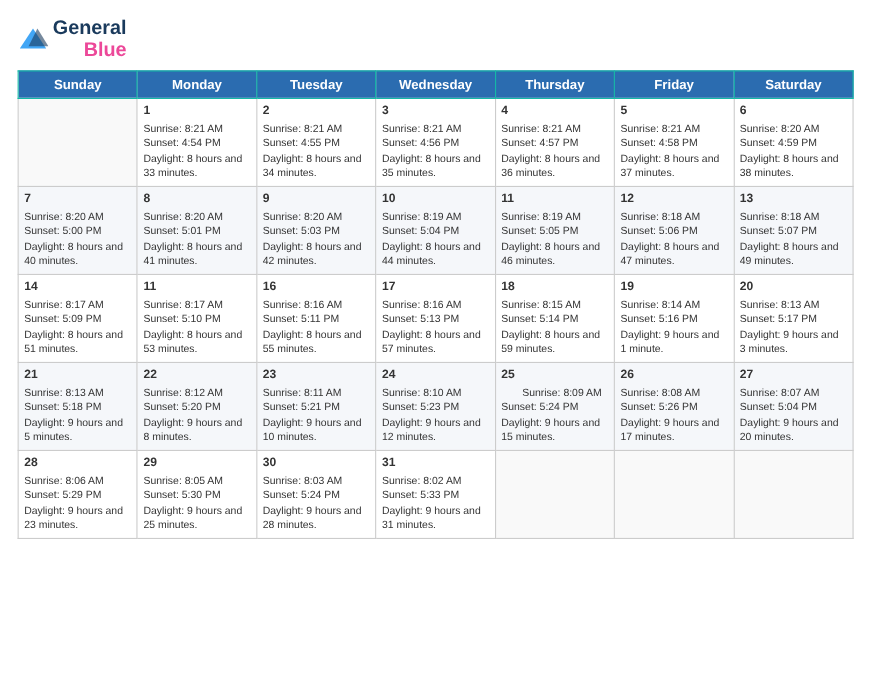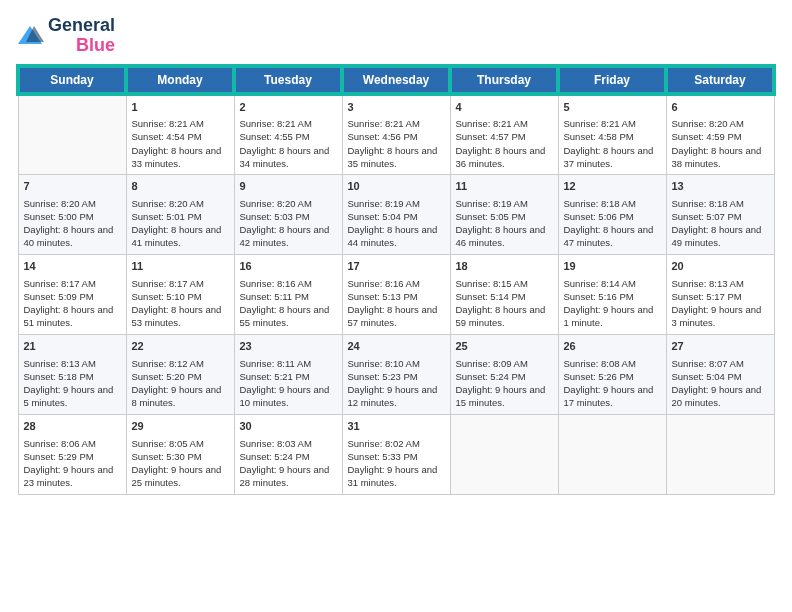--- a/index.html
+++ b/index.html
@@ -52,21 +52,21 @@
       width: 760px;
       border-collapse: collapse;
       font-size: 10px;
     }
     thead tr th {
       background-color: #2b6cb0;
       color: #fff;
       padding: 5px 6px;
       font-size: 12px;
       font-weight: bold;
-      border: 4px solid #14b8a6;
+      border: 1px solid #14b8a6;
     }
     tbody tr td {
       border: 1px solid #ccc;
       vertical-align: top;
       padding: 4px 5px;
       height: 80px;
       width: 108px;
       color: #333;
       font-size: 9.5px;
       line-height: 1.4;
@@ -197,21 +197,21 @@
 Daylight: 9 hours and 5 minutes.</span></td>
           <td><span class="day-number">22</span><span style="white-space: pre-line;">Sunrise: 8:12 AM
 Sunset: 5:20 PM
 Daylight: 9 hours and 8 minutes.</span></td>
           <td><span class="day-number">23</span><span style="white-space: pre-line; margin-top: 36px;">Sunrise: 8:11 AM
 Sunset: 5:21 PM
 Daylight: 9 hours and 10 minutes.</span></td>
           <td><span class="day-number">24</span><span style="white-space: pre-line;">Sunrise: 8:10 AM
 Sunset: 5:23 PM
 Daylight: 9 hours and 12 minutes.</span></td>
-          <td><span class="day-number">25</span><span style="white-space: pre-line;">Sunrise: 8:09 AM
+          <td><span class="day-number">25</span><span style="white-space: pre-line; margin-left: 19px;">Sunrise: 8:09 AM
 Sunset: 5:24 PM
 Daylight: 9 hours and 15 minutes.</span></td>
           <td><span class="day-number">26</span><span style="white-space: pre-line;">Sunrise: 8:08 AM
 Sunset: 5:26 PM
 Daylight: 9 hours and 17 minutes.</span></td>
           <td><span class="day-number">27</span><span style="white-space: pre-line;">Sunrise: 8:07 AM
 Sunset: 5:04 PM
 Daylight: 9 hours and 20 minutes.</span></td>
         </tr>
         <tr>

